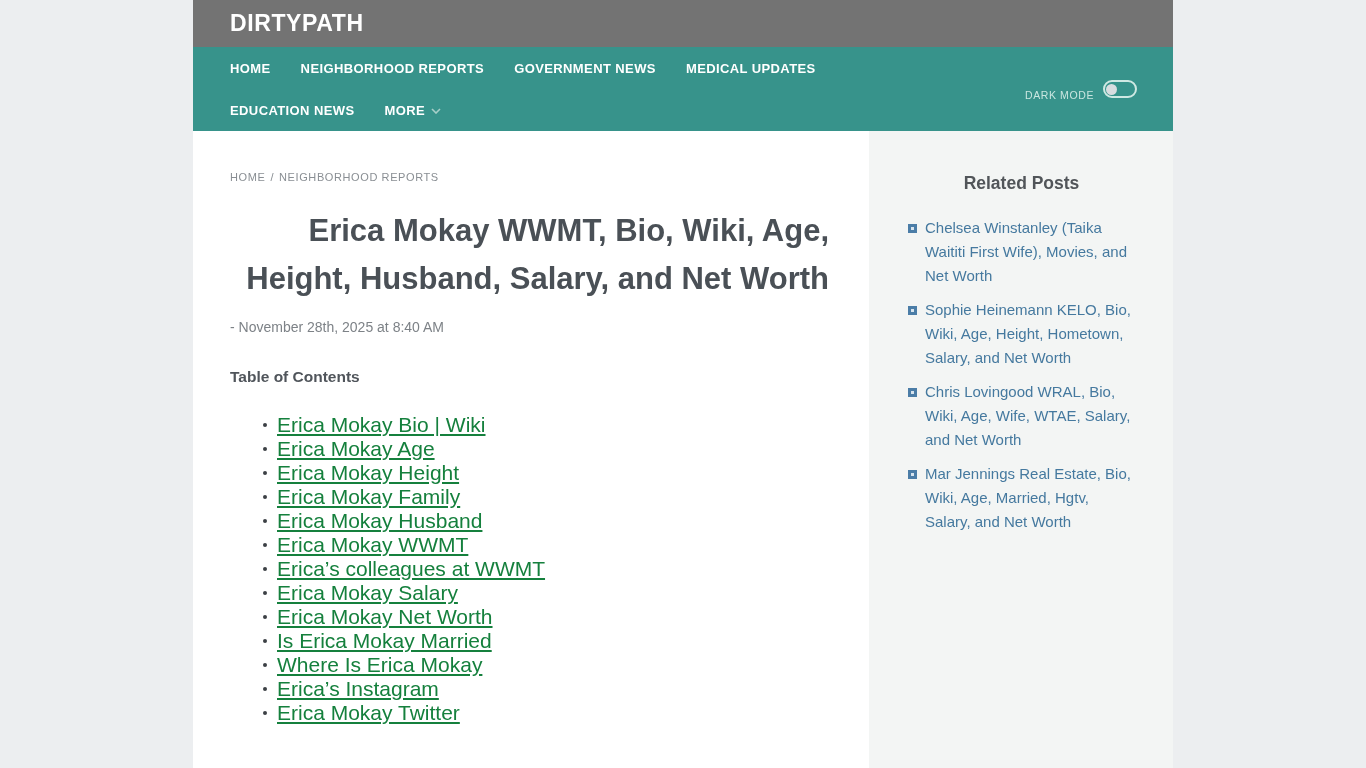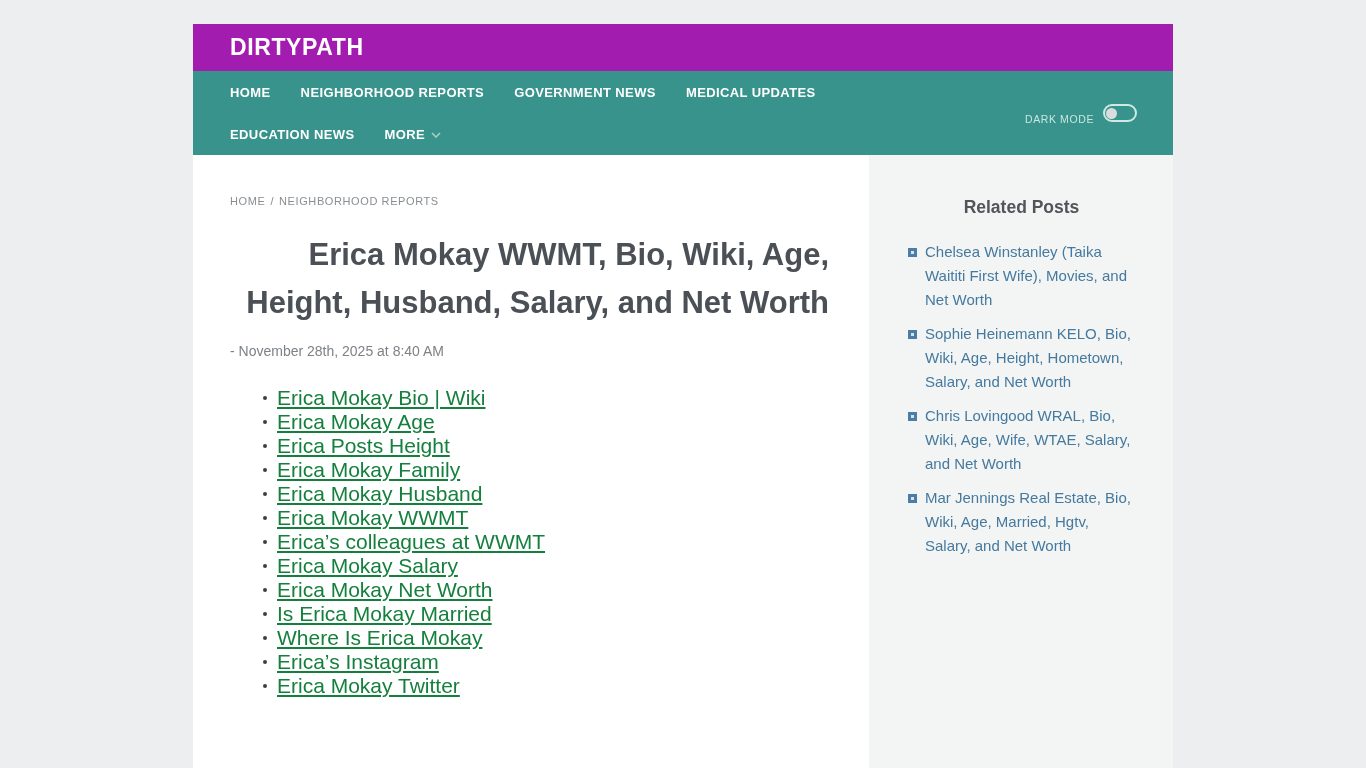--- a/index.html
+++ b/index.html
@@ -5,22 +5,22 @@
   * { margin:0; padding:0; box-sizing:border-box; }
   html,body { width:1366px; height:768px; overflow:hidden; }
   body {
     background:#eceef0;
     font-family:"Liberation Sans", sans-serif;
   }
   .container { width:980px; margin:0 auto; }
 
   
   .topbar {
-    height:47px; background:#a21caf;
-    display:flex; align-items:center; padding-left:37px;margin-top:24px;
+    height:47px; background:#737373;
+    display:flex; align-items:center; padding-left:37px;
   }
   .logo {
     color:#ffffff; font-size:23px; font-weight:bold;
     letter-spacing:0.6px; cursor:pointer;
   }
 
   
   .mainnav {
     height:84px; background:#37938b; position:relative;
     padding-left:37px;
@@ -135,36 +135,37 @@
 
     <main class="main">
       <div class="breadcrumb">
         <a>HOME</a><span class="sep">/</span><a>NEIGHBORHOOD REPORTS</a>
       </div>
 
       <h1 class="title">Erica Mokay WWMT, Bio, Wiki, Age, Height, Husband, Salary, and Net Worth</h1>
 
       <div class="dateline">-  November 28th, 2025 at 8:40 AM</div>
 
+      <h3 class="toc-heading">Table of Contents</h3>
 
       <ul class="toc">
 
           <li class="toc-item">
             <span class="dot"></span>
             <a class="toc-link">Erica Mokay Bio | Wiki</a>
           </li>
 
           <li class="toc-item">
             <span class="dot"></span>
             <a class="toc-link">Erica Mokay Age</a>
           </li>
 
           <li class="toc-item">
             <span class="dot"></span>
-            <a class="toc-link">Erica Posts Height</a>
+            <a class="toc-link">Erica Mokay Height</a>
           </li>
 
           <li class="toc-item">
             <span class="dot"></span>
             <a class="toc-link">Erica Mokay Family</a>
           </li>
 
           <li class="toc-item">
             <span class="dot"></span>
             <a class="toc-link">Erica Mokay Husband</a>

